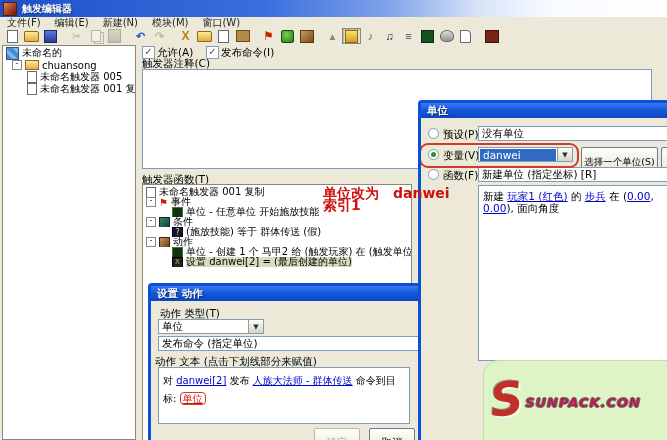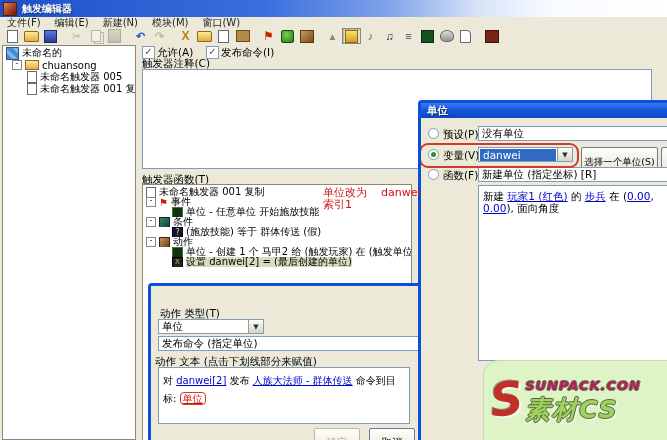--- a/index.html
+++ b/index.html
@@ -62,21 +62,21 @@
   .f-flag{color:#cc2200;font-size:10px;line-height:9px;width:auto;}
   .f-unit{background:#12330f;border:1px solid #3a7a3a;}
   .f-cond{background:linear-gradient(135deg,#3a8a5a,#14404a);border:1px solid #0a2a2a;}
   .f-q{background:#14143a;color:#ffd24a;font-size:8px;line-height:9px;text-align:center;border:1px solid #000;}
   .f-axe{background:linear-gradient(135deg,#c89a5a,#6a3a16);border:1px solid #3a2208;}
   .f-set{background:#222;color:#d4b028;font-size:7px;line-height:9px;text-align:center;border:1px solid #000;}
   .hl{background:var(--hl,#d6dcbe);}
   .ind1{margin-left:3px;}.ind2{margin-left:29px;}
   
   .anno{position:absolute;left:323px;top:187px;z-index:30;color:var(--red,#cc1111);
-    font-weight:normal;font-size:11px;line-height:12px;white-space:nowrap;}
+    font-weight:bold;font-size:14px;line-height:12px;white-space:nowrap;}
   .anno .en{margin-left:14px;}
   .anno .l2{}
   
   .dlg{position:absolute;background:var(--winbg,#ece9d8);border:3px solid var(--border,#0b50d6);}
   .dlg-title{height:15px;background:linear-gradient(180deg,#3a7af0 0%,#1659dd 45%,#0a46c4 100%);
     color:#fff;font-weight:bold;font-size:10.5px;line-height:15px;padding-left:6px;
     text-shadow:1px 1px 1px #0a2a6a;}
   .action-dlg{left:148px;top:283px;width:274px;height:160px;border-bottom:none;border-radius:4px 4px 0 0;z-index:10;}
   .unit-dlg{left:418px;top:100px;width:249px;height:340px;border-right:none;border-bottom:none;border-radius:4px 0 0 0;z-index:20;overflow:hidden;}
   .fld-lbl{position:absolute;font-size:10.5px;white-space:nowrap;}
@@ -274,20 +274,21 @@
   </div>
 
   <div class="anno">
     <div>
       <span>单位改为</span><span class="en">danwei</span>
     </div>
     <div class="l2">索引1</div>
   </div>
 
   <div class="dlg action-dlg">
+    <div class="dlg-title">设置 动作</div>
     <span class="fld-lbl" style="left:9px;top:21px;">动作 类型(T)</span>
     <div class="combo" style="left:7px;top:33px;width:106px;">
       <span class="val">单位</span>
       <span class="arr">▼</span>
     </div>
     <div class="combo" style="left:7px;top:50px;width:300px;">
       <span class="val">发布命令 (指定单位)</span>
       <span class="arr">▼</span>
     </div>
     <span class="fld-lbl" style="left:4px;top:69px;">动作 文本 (点击下划线部分来赋值)</span>
@@ -321,17 +322,16 @@
     </div>
     <div class="whitebox" style="left:57px;top:82px;width:192px;height:176px;font-size:10.5px;line-height:12px;">
       <span>新建 </span><span class="lnk">玩家1 (红色)</span><span> 的 </span><span class="lnk">步兵</span><span> 在 (</span><span class="lnk">0.00</span><span>, </span><span class="lnk">0.00</span><span>), 面向角度</span>
     </div>
   </div>
 
   <div class="watermark">
     <span class="wm-s">S</span>
     <span class="wm-col">
       <span class="wm-site">SUNPACK.CON</span>
-      <span class="wm-brand">素材CS</span>
     </span>
   </div>
 
 </div>
 
 </body></html>

